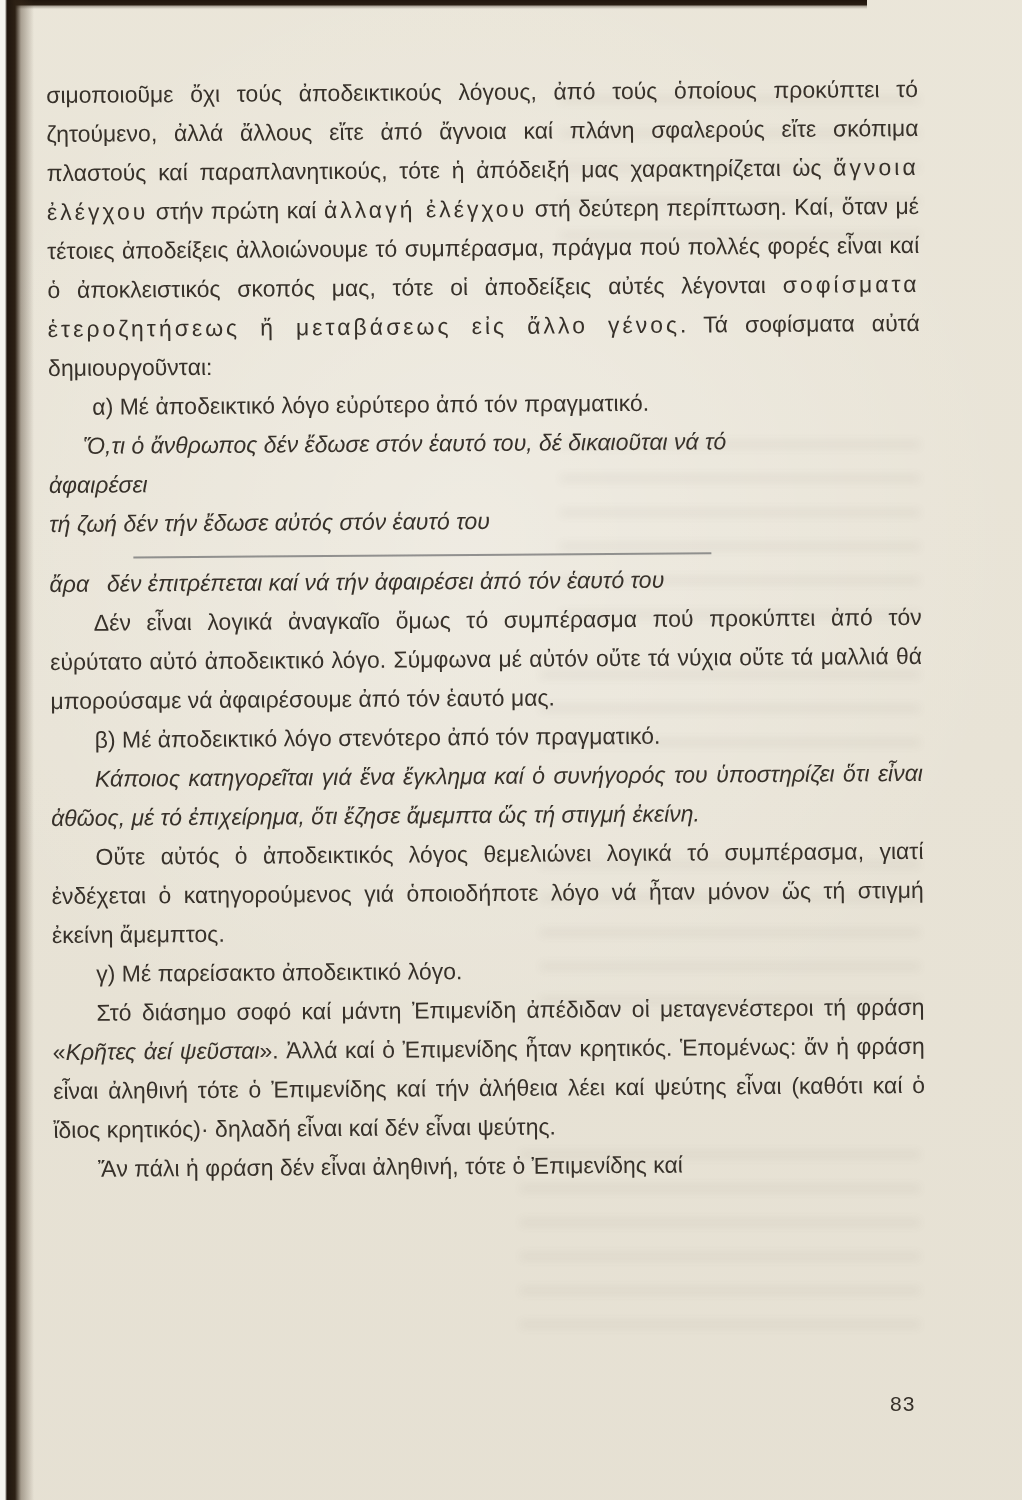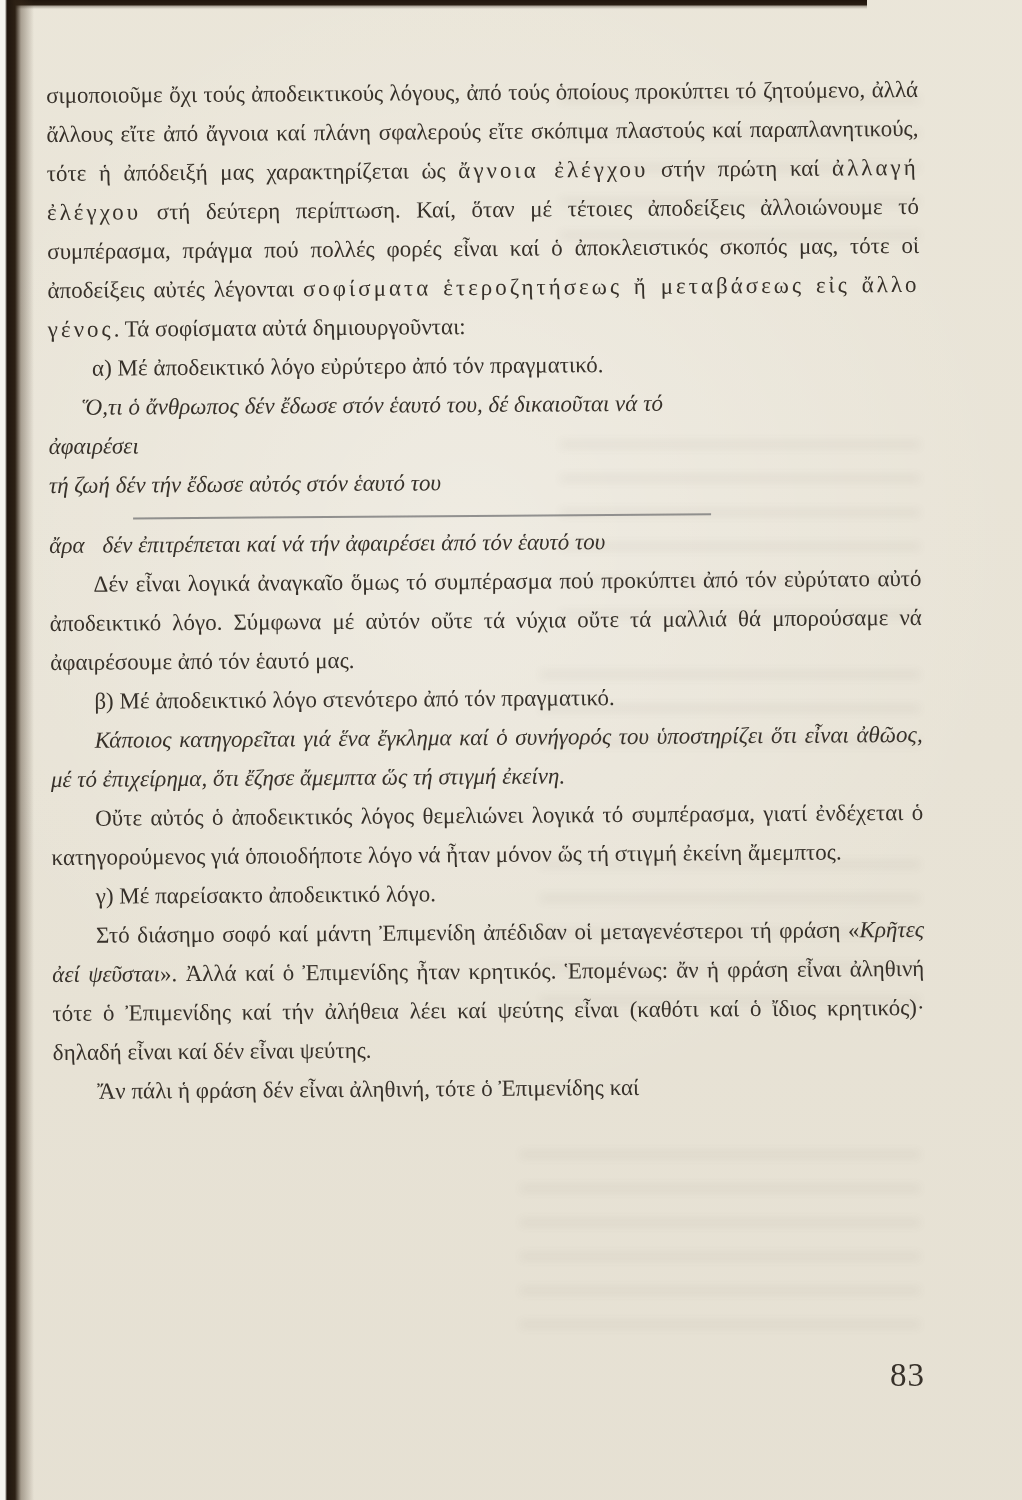--- a/index.html
+++ b/index.html
@@ -1,21 +1,21 @@
 <!DOCTYPE html>
 <html lang="el" style="--paper: #efebdf; --ink: #37312a; --edge: #20160e;"><head>
 <meta charset="utf-8">
 <style>
   html,body{margin:0;padding:0;background:#dcd8cc;}
   .scan{
     position:relative;
     width:1022px;height:1500px;
     background:var(--paper,#efebdf);
     overflow:hidden;
-    font-family:Liberation Serif, serif;
+    font-family:Liberation Sans, sans-serif;
     color:var(--ink,#37312a);
   }
   .scan::before{
     content:"";position:absolute;inset:0;pointer-events:none;
     background:
       radial-gradient(90% 65% at 46% 36%, rgba(255,255,255,.28), rgba(255,255,255,0) 60%),
       linear-gradient(180deg, rgba(120,100,70,.04), rgba(120,100,70,.08));
   }
   .edge-left{
     position:absolute;left:0;top:0;bottom:0;width:34px;z-index:3;
@@ -43,22 +43,22 @@
   .p-example{text-indent:44px;}
   .p-item{text-indent:44px;margin:11px 0 2px;}
   .p-premise{margin:30px 0 0 84px;max-width:706px;text-indent:34px;text-align:left;}
   .p-premise2{margin:0 0 0 84px;text-align:left;}
   hr.rule{margin:13px 0 6px 84px;width:578px;height:0;border:none;border-top:2px solid currentColor;opacity:.85;}
   .p-conclusion{margin:0 0 14px 84px;text-align:left;}
   .p-conclusion span + span{margin-left:18px;}
   .seg-italic{font-style:italic;}
   .seg-spaced{letter-spacing:3px;}
   .page-number{
-    position:absolute;left:890px;top:1357px;z-index:2;
-    font-size:33px;letter-spacing:1px;
+    position:absolute;left:890px;top:1392px;z-index:2;
+    font-size:21px;letter-spacing:1px;
   }
 </style>
 </head>
 <body>
 
 <div class="scan">
   <div class="ghost" style="left:560px;top:95px;width:360px;height:150px;"></div>
   <div class="ghost" style="left:560px;top:440px;width:360px;height:200px;"></div>
   <div class="ghost" style="left:540px;top:670px;width:380px;height:80px;"></div>
   <div class="ghost" style="left:540px;top:860px;width:380px;height:150px;"></div>

